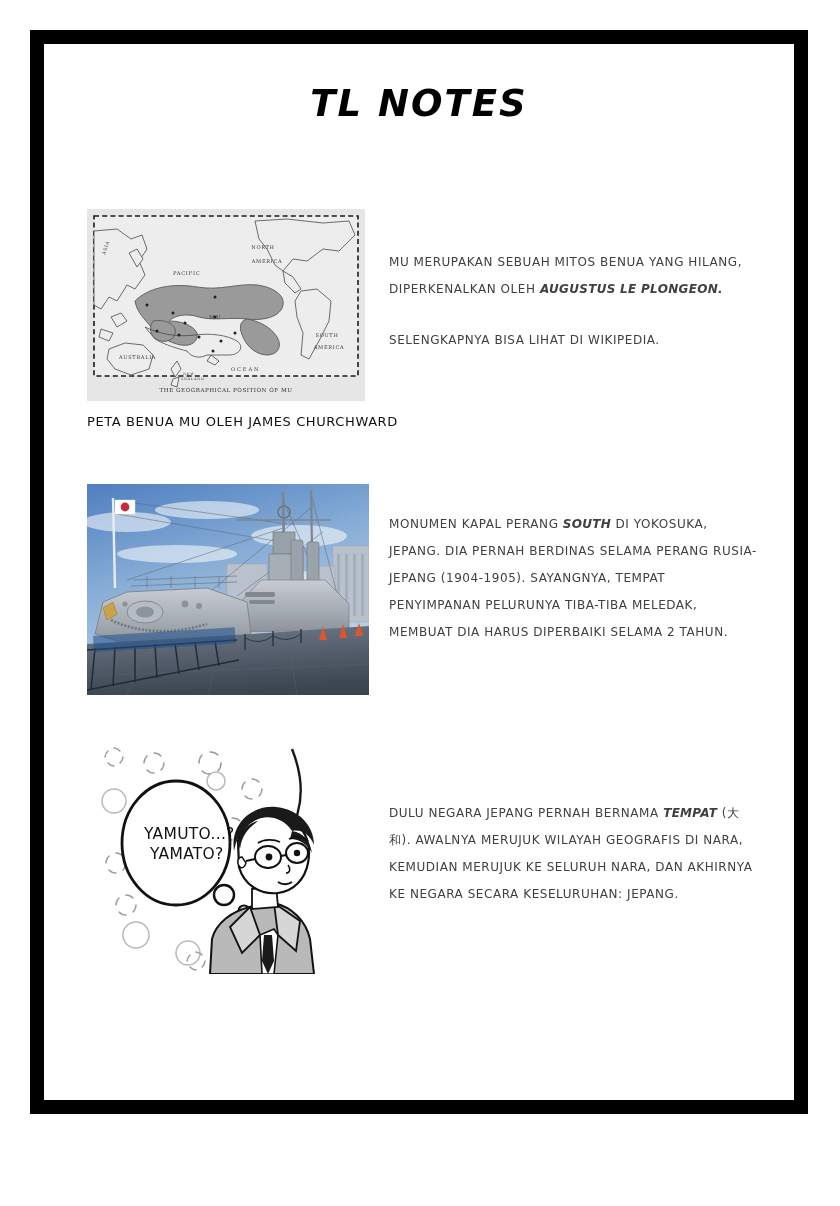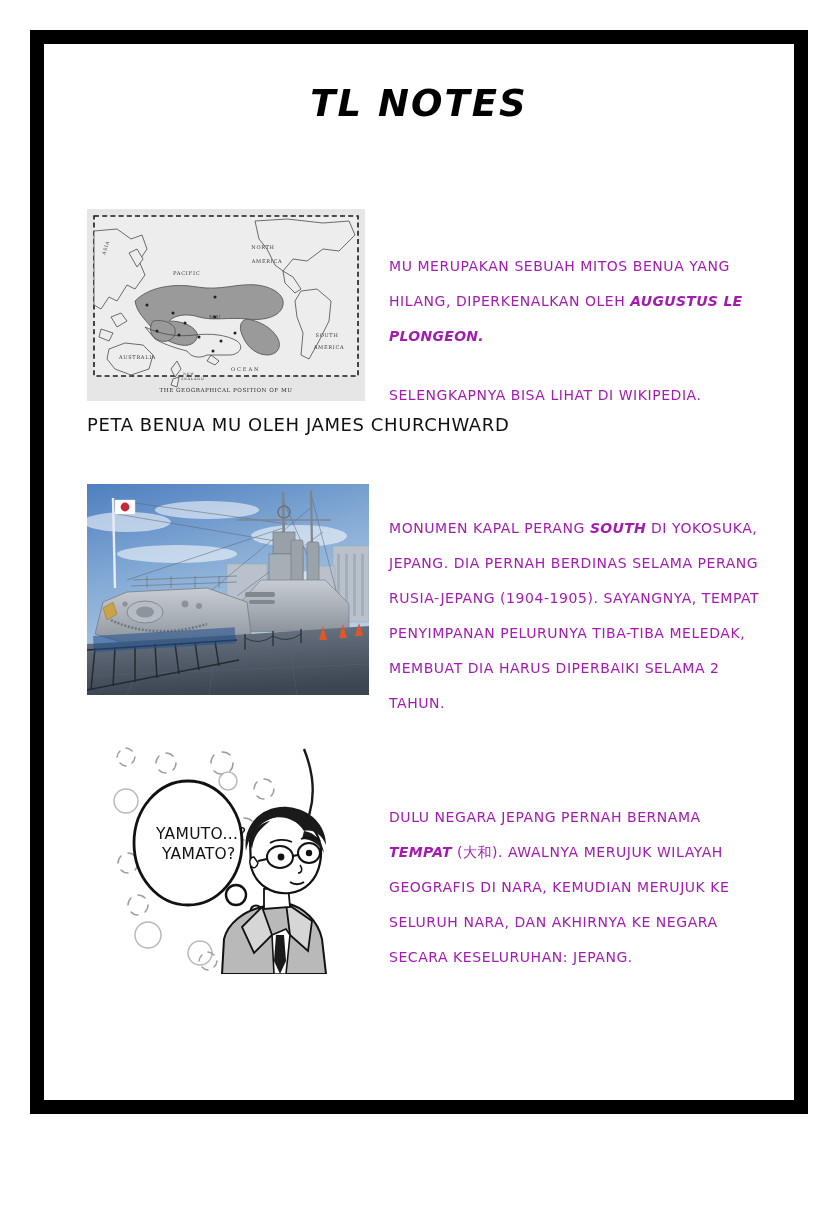--- a/index.html
+++ b/index.html
@@ -51,32 +51,32 @@
   .note-row {
     position: absolute;
     left: 0;
     width: 100%;
   }
   .note-media {
     position: absolute;
   }
   .note-caption {
     position: absolute;
-    font-size: 18px;
+    font-size: 13px;
     letter-spacing: 0.6px;
     color: #111;
     white-space: nowrap;
     font-family: "DejaVu Sans", sans-serif;
   }
   .note-text {
     position: absolute;
-    font-size: 14px;
-    line-height: 35px;
+    font-size: 12px;
+    line-height: 27px;
     letter-spacing: 0.55px;
-    color: #a21caf;
+    color: #404040;
     font-family: "DejaVu Sans", sans-serif;
   }
   .note-text b {
     font-weight: bold;
     font-style: italic;
     letter-spacing: 0.3px;
   }
   .note-text .blank-line { display:block; height: 24px; }
 
   
@@ -95,21 +95,21 @@
     left: 43px;
     top: 440px;
     width: 282px;
     height: 211px;
     overflow: hidden;
   }
   .ship-fig svg { display:block; width:100%; height:100%; }
 
   
   .manga-fig {
-    left: 60px;
+    left: 48px;
     top: 695px;
     width: 227px;
     height: 235px;
     background: #fde047;
     overflow: hidden;
   }
   .manga-fig svg { display:block; width:100%; height:100%; }
 </style>
 </head>
 <body>

